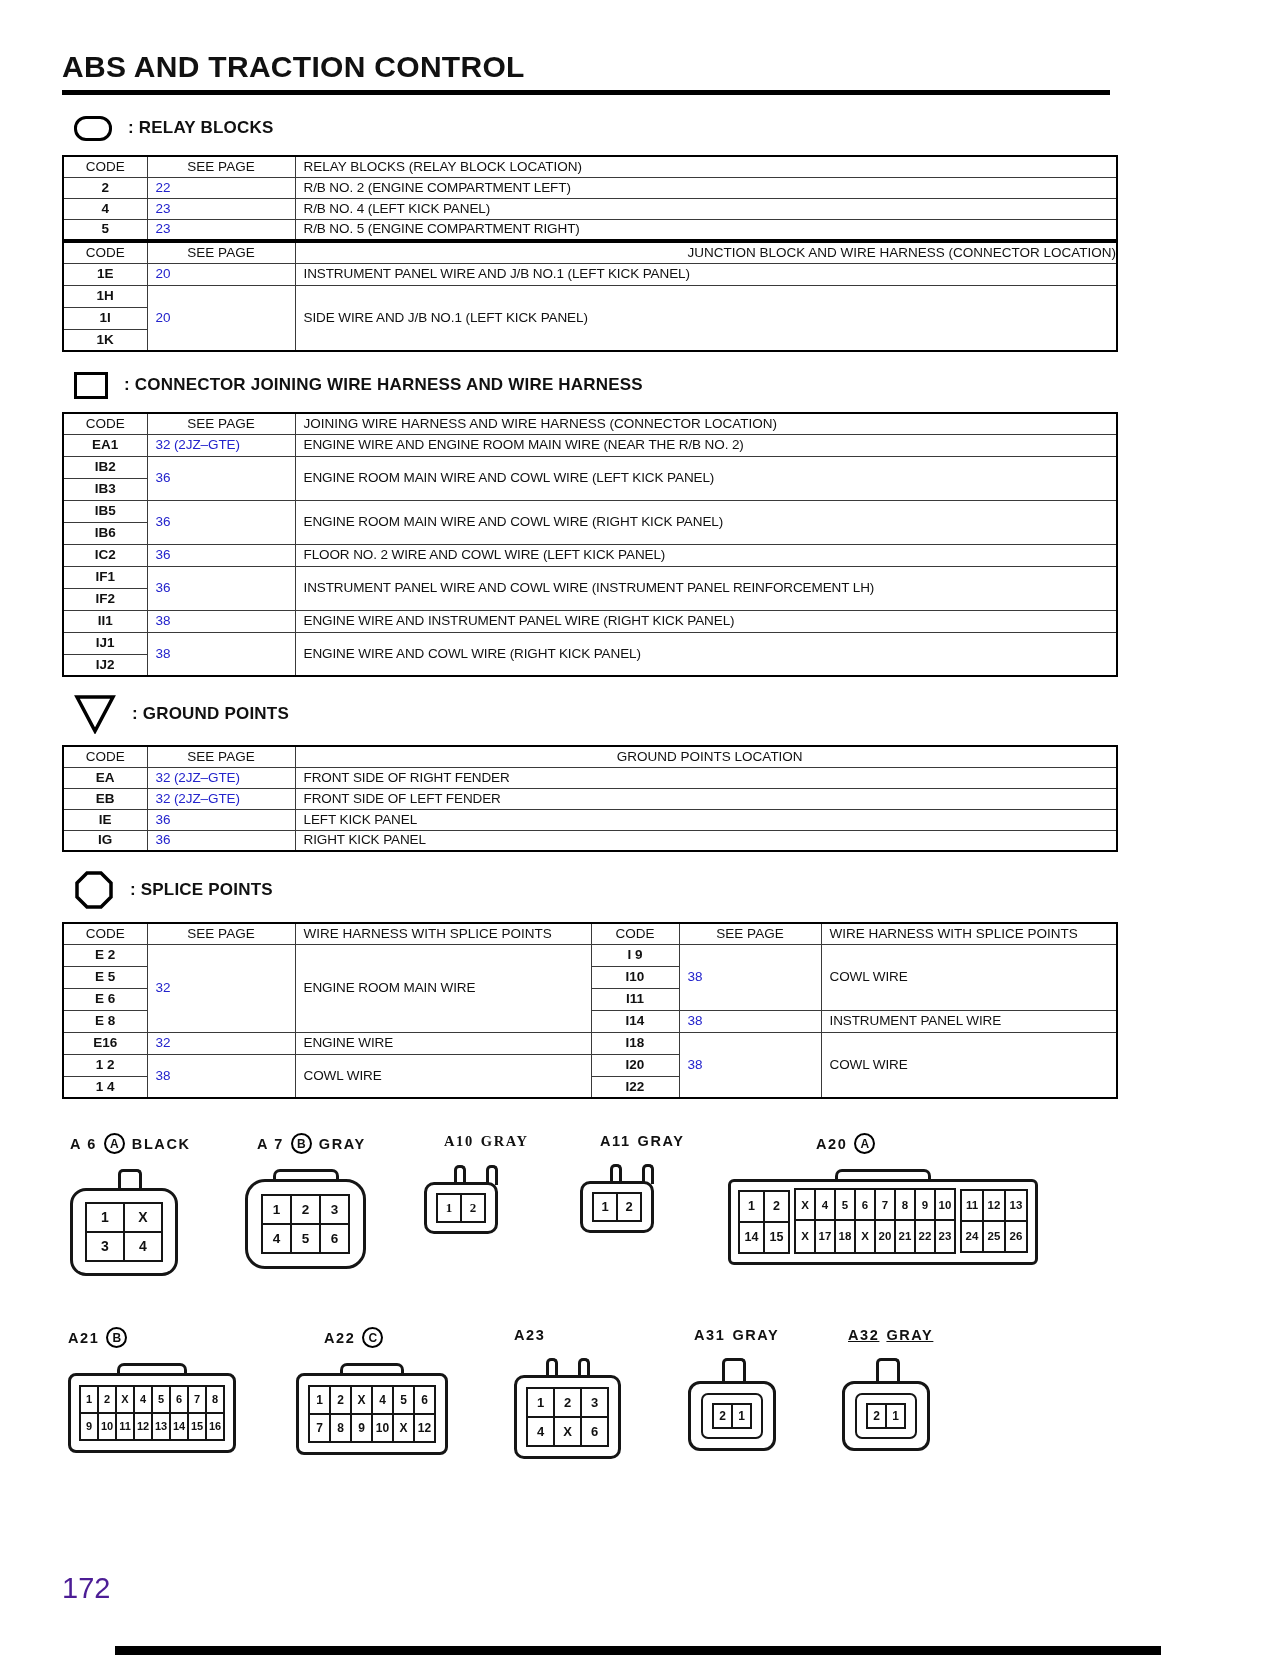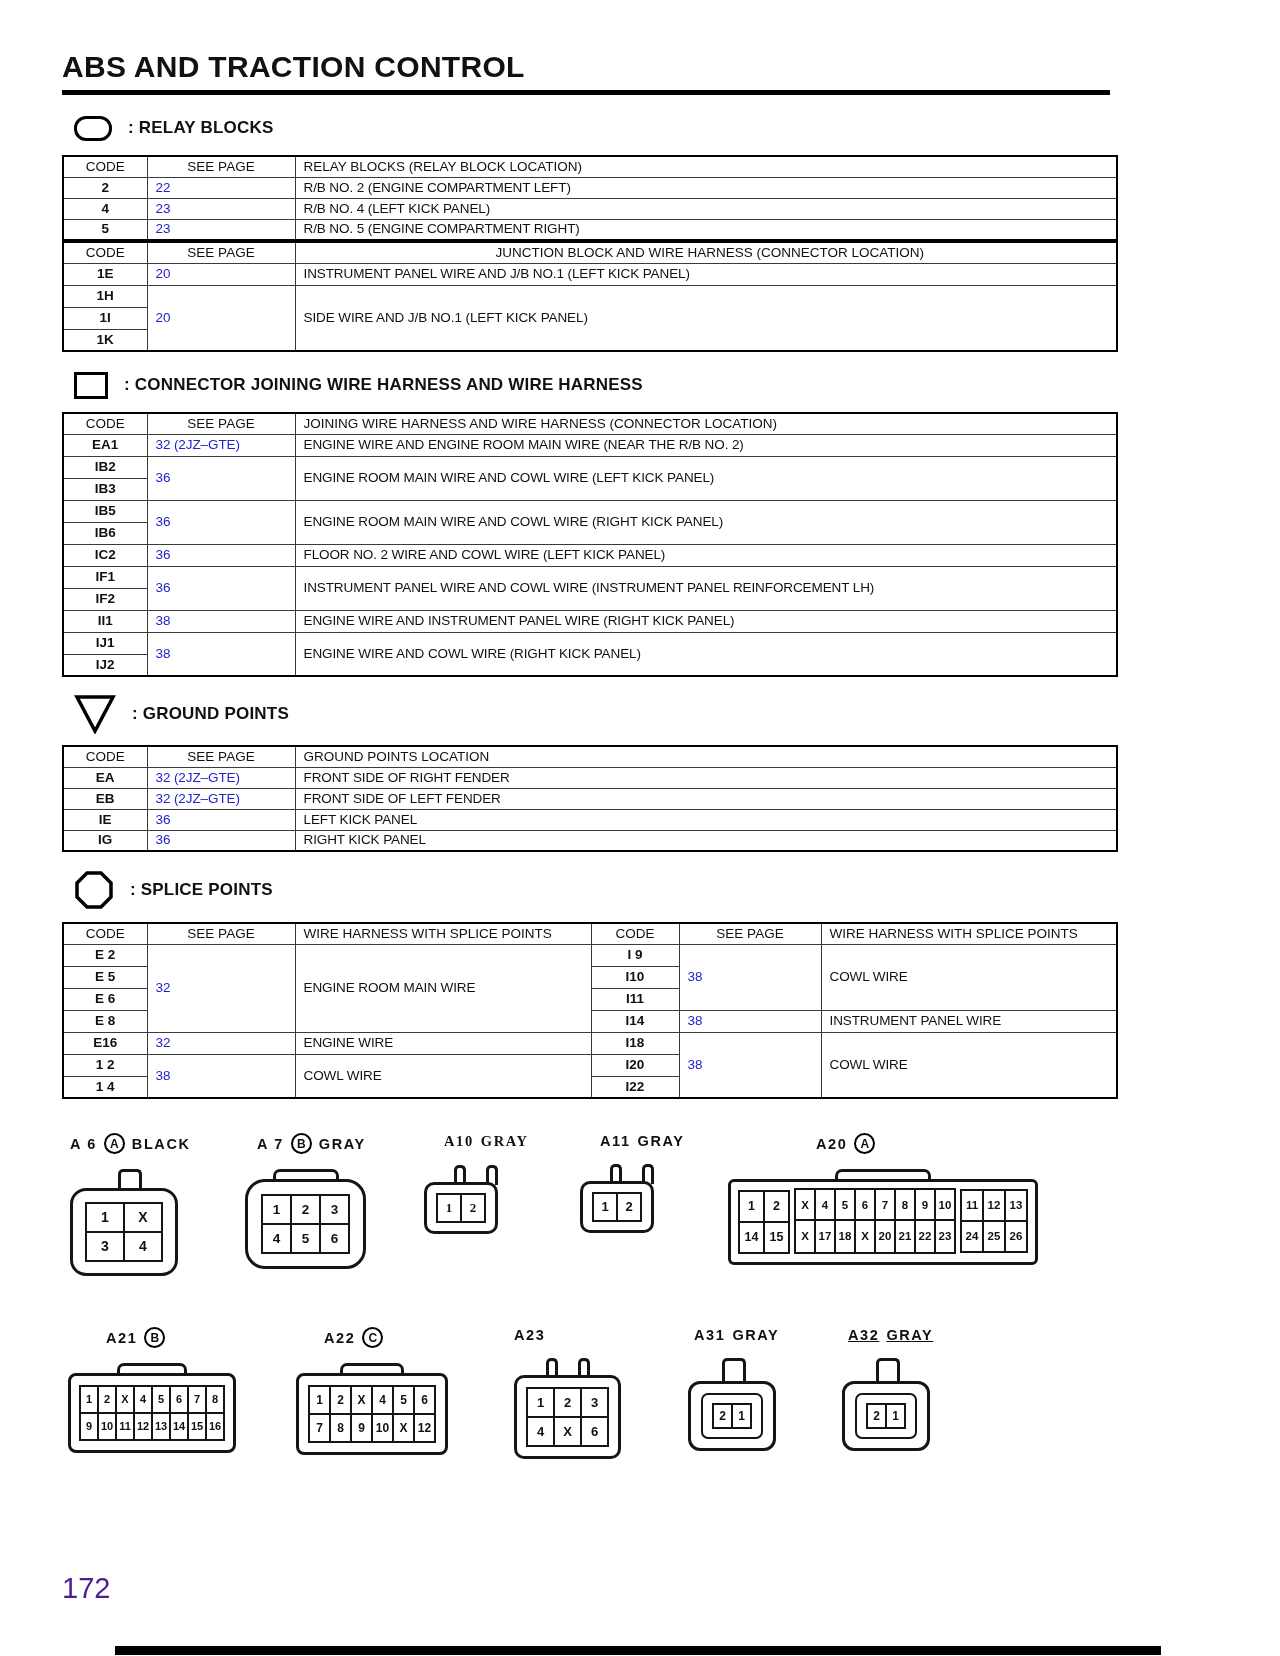--- a/index.html
+++ b/index.html
@@ -115,21 +115,21 @@
   <table class="tbl t2">
     <colgroup>
         <col style="width:84px">
         <col style="width:148px">
         <col>
       </colgroup>
     <tbody>
         <tr>
       <th>CODE</th>
       <th>SEE PAGE</th>
-      <th style="text-align:center;padding-left:8px">JUNCTION BLOCK AND WIRE HARNESS (CONNECTOR LOCATION)</th>
+      <th style="text-align:right;padding-left:8px">JUNCTION BLOCK AND WIRE HARNESS (CONNECTOR LOCATION)</th>
     </tr>
     <tr>
       <td class="code">1E</td>
       <td class="pg"><span class="ref">20</span></td>
       <td class="desc">INSTRUMENT PANEL WIRE AND J/B NO.1 (LEFT KICK PANEL)</td>
     </tr>
     <tr>
       <td class="code">1H</td>
       <td class="pg" rowspan="3"><span class="ref">20</span></td>
       <td class="desc" rowspan="3">SIDE WIRE AND J/B NO.1 (LEFT KICK PANEL)</td>
@@ -222,21 +222,21 @@
   <table class="tbl t4" style="margin-top:6px">
     <colgroup>
         <col style="width:84px">
         <col style="width:148px">
         <col>
       </colgroup>
     <tbody>
         <tr>
       <th>CODE</th>
       <th>SEE PAGE</th>
-      <th style="text-align:left;padding-left:8px">GROUND POINTS LOCATION</th>
+      <th style="text-align:center;padding-left:8px">GROUND POINTS LOCATION</th>
     </tr>
     <tr>
       <td class="code">EA</td>
       <td class="pg"><span class="ref">32 (2JZ–GTE)</span></td>
       <td class="desc">FRONT SIDE OF RIGHT FENDER</td>
     </tr>
     <tr>
       <td class="code">EB</td>
       <td class="pg"><span class="ref">32 (2JZ–GTE)</span></td>
       <td class="desc">FRONT SIDE OF LEFT FENDER</td>
@@ -448,21 +448,21 @@
         <div class="prow">
           <span class="pin p-a20c">24</span>
           <span class="pin p-a20c">25</span>
           <span class="pin p-a20c">26</span>
         </div>
       </div>
     </div>
   </div>
 
   <div class="conn" style="left:6px; top:216px;">
-    <div class="clabel" style="margin-left:38px">
+    <div class="clabel" style="">
       <span>A21</span>
       <span class="circ">B</span>
     </div>
     <div class="cap" style="width:70px"></div>
     <div class="cbody cbody-a21">
       <div class="prow">
         <span class="pin p-a21">1</span>
         <span class="pin p-a21">2</span>
         <span class="pin p-a21">X</span>
         <span class="pin p-a21">4</span>

